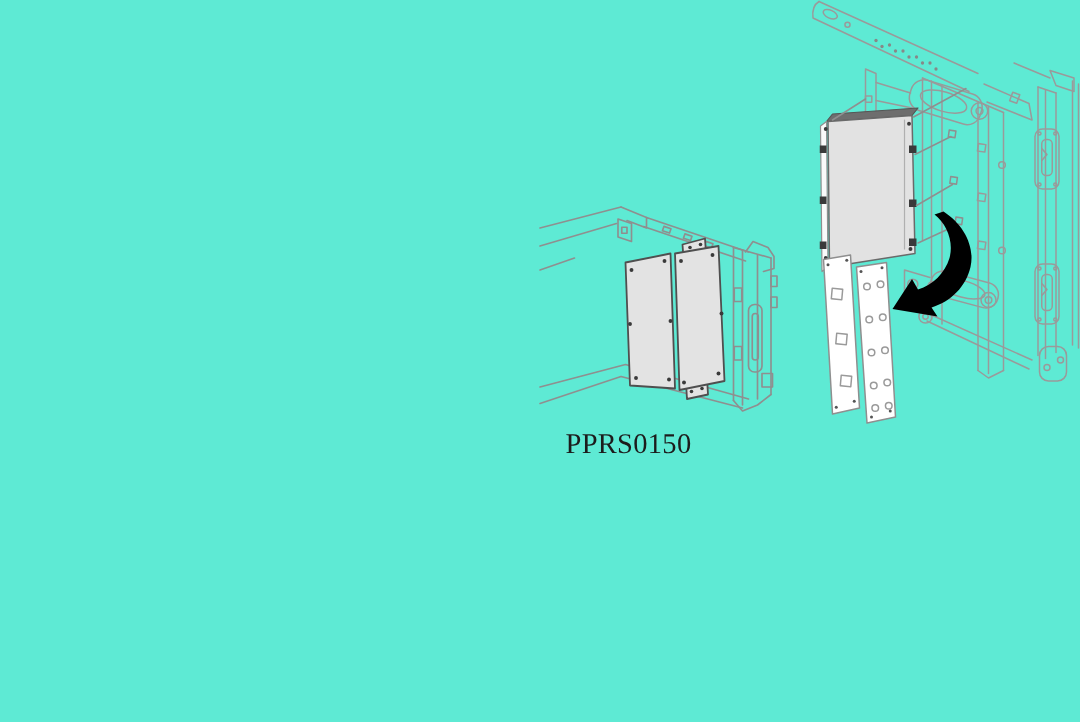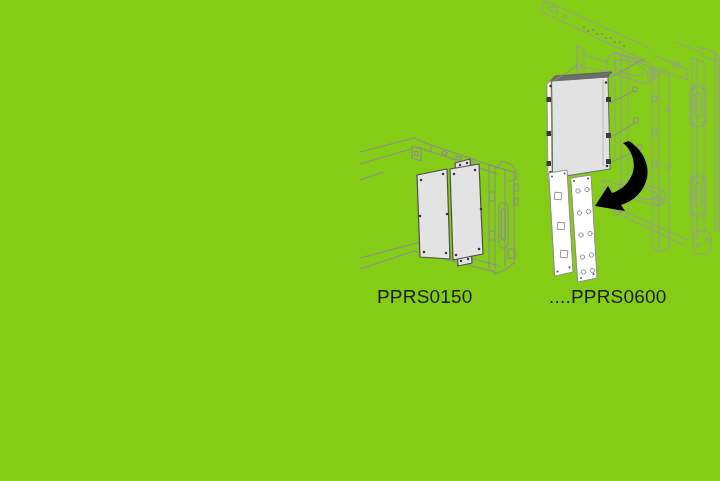--- a/index.html
+++ b/index.html
@@ -1,18 +1,18 @@
 <!DOCTYPE html>
 <html><head>
 <meta charset="utf-8">
 <style>
   html,body{margin:0;padding:0;background:#ffffff;}
   .canvas{
-    position:relative;width:720px;height:481px;background:#84cc16;
-    overflow:hidden;font-family:Liberation Sans, sans-serif;
+    position:relative;width:720px;height:481px;background:#5eead4;
+    overflow:hidden;font-family:Liberation Serif, serif;
   }
   .canvas svg{position:absolute;left:0;top:0;}
   .part-label{
     position:absolute;font-size:19px;line-height:22px;color:#1c1c1c;
     letter-spacing:0.2px;white-space:nowrap;
   }
   .label-left{left:377px;top:286px;}
   .label-right{left:549px;top:286px;}
 </style>
 </head>
@@ -249,16 +249,15 @@
                L625 211 L595 206 L608 186 L612 193
                C622 190 630 182 633 172
                C636 161 631 149 623 143 Z"></path>
     </g>
   </g>
 </svg>
 
   <div class="part-label label-left">PPRS0150</div>
 
   <div class="part-label label-right">
-    <div>....PPRS0600</div>
   </div>
 
 </div>
 
 </body></html>

